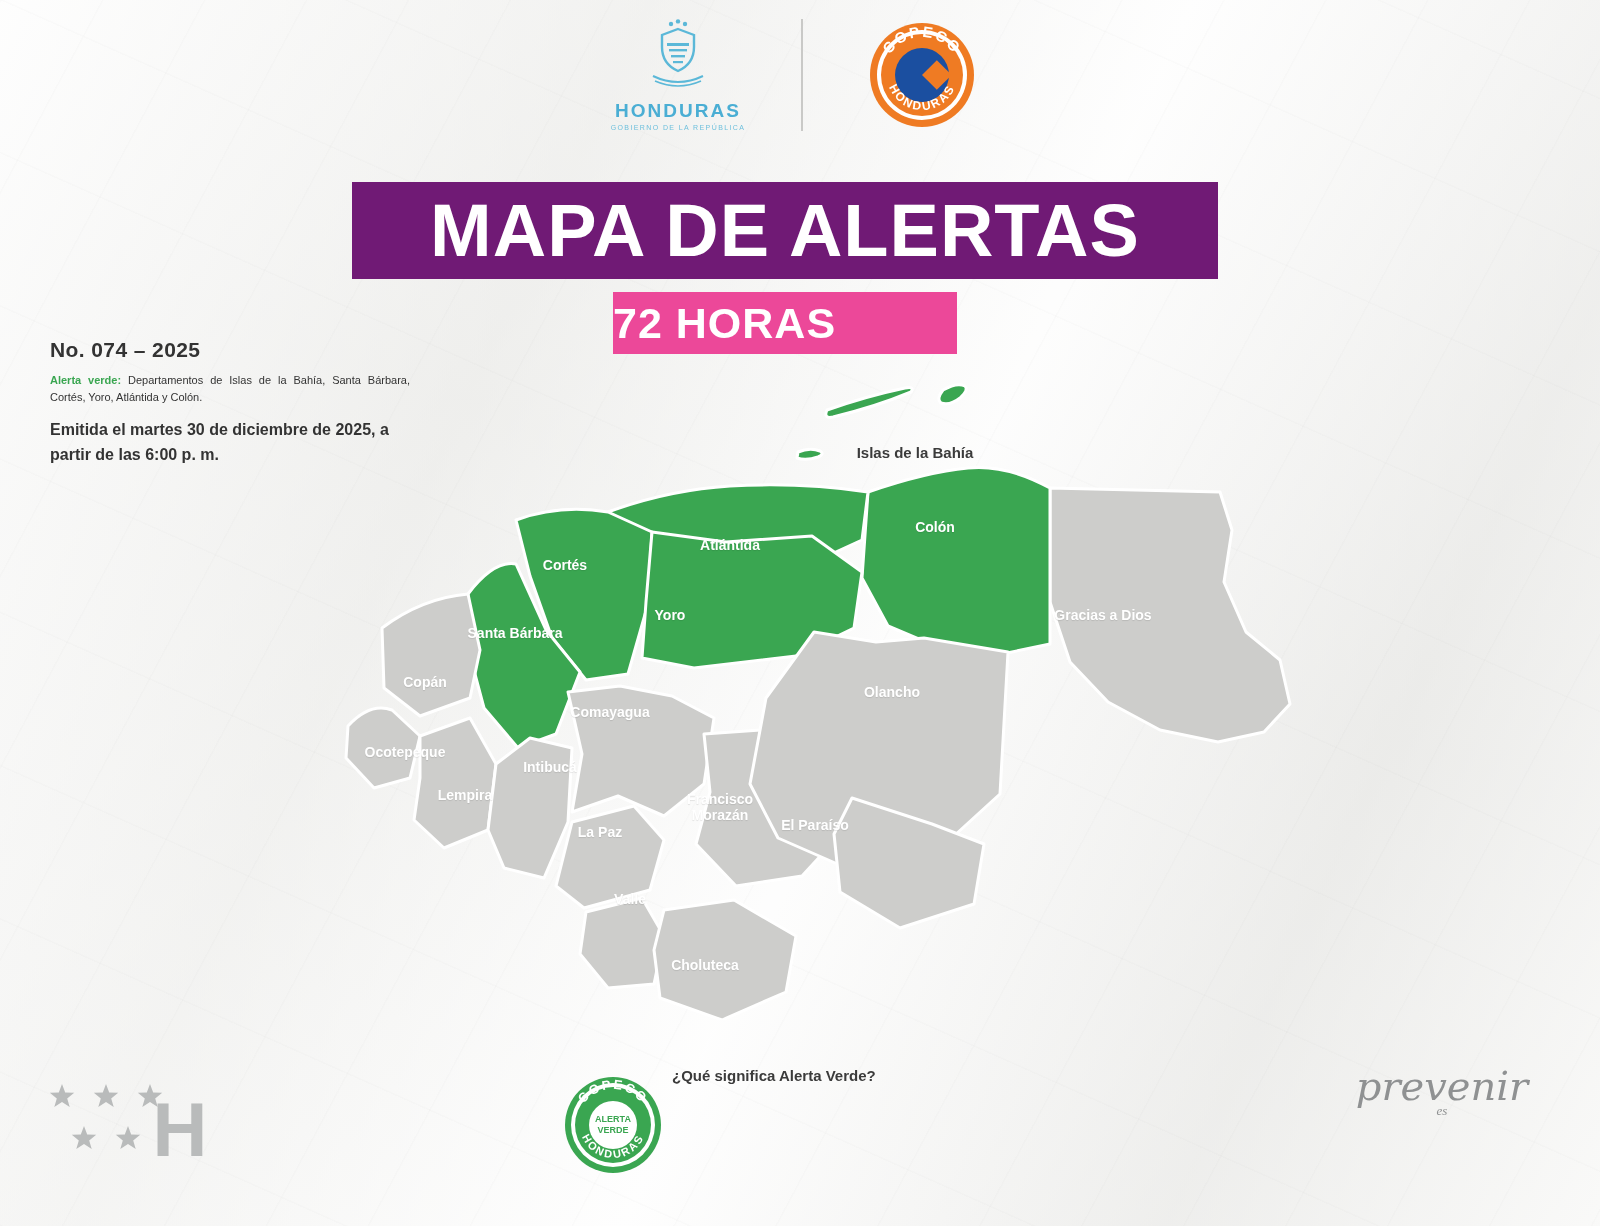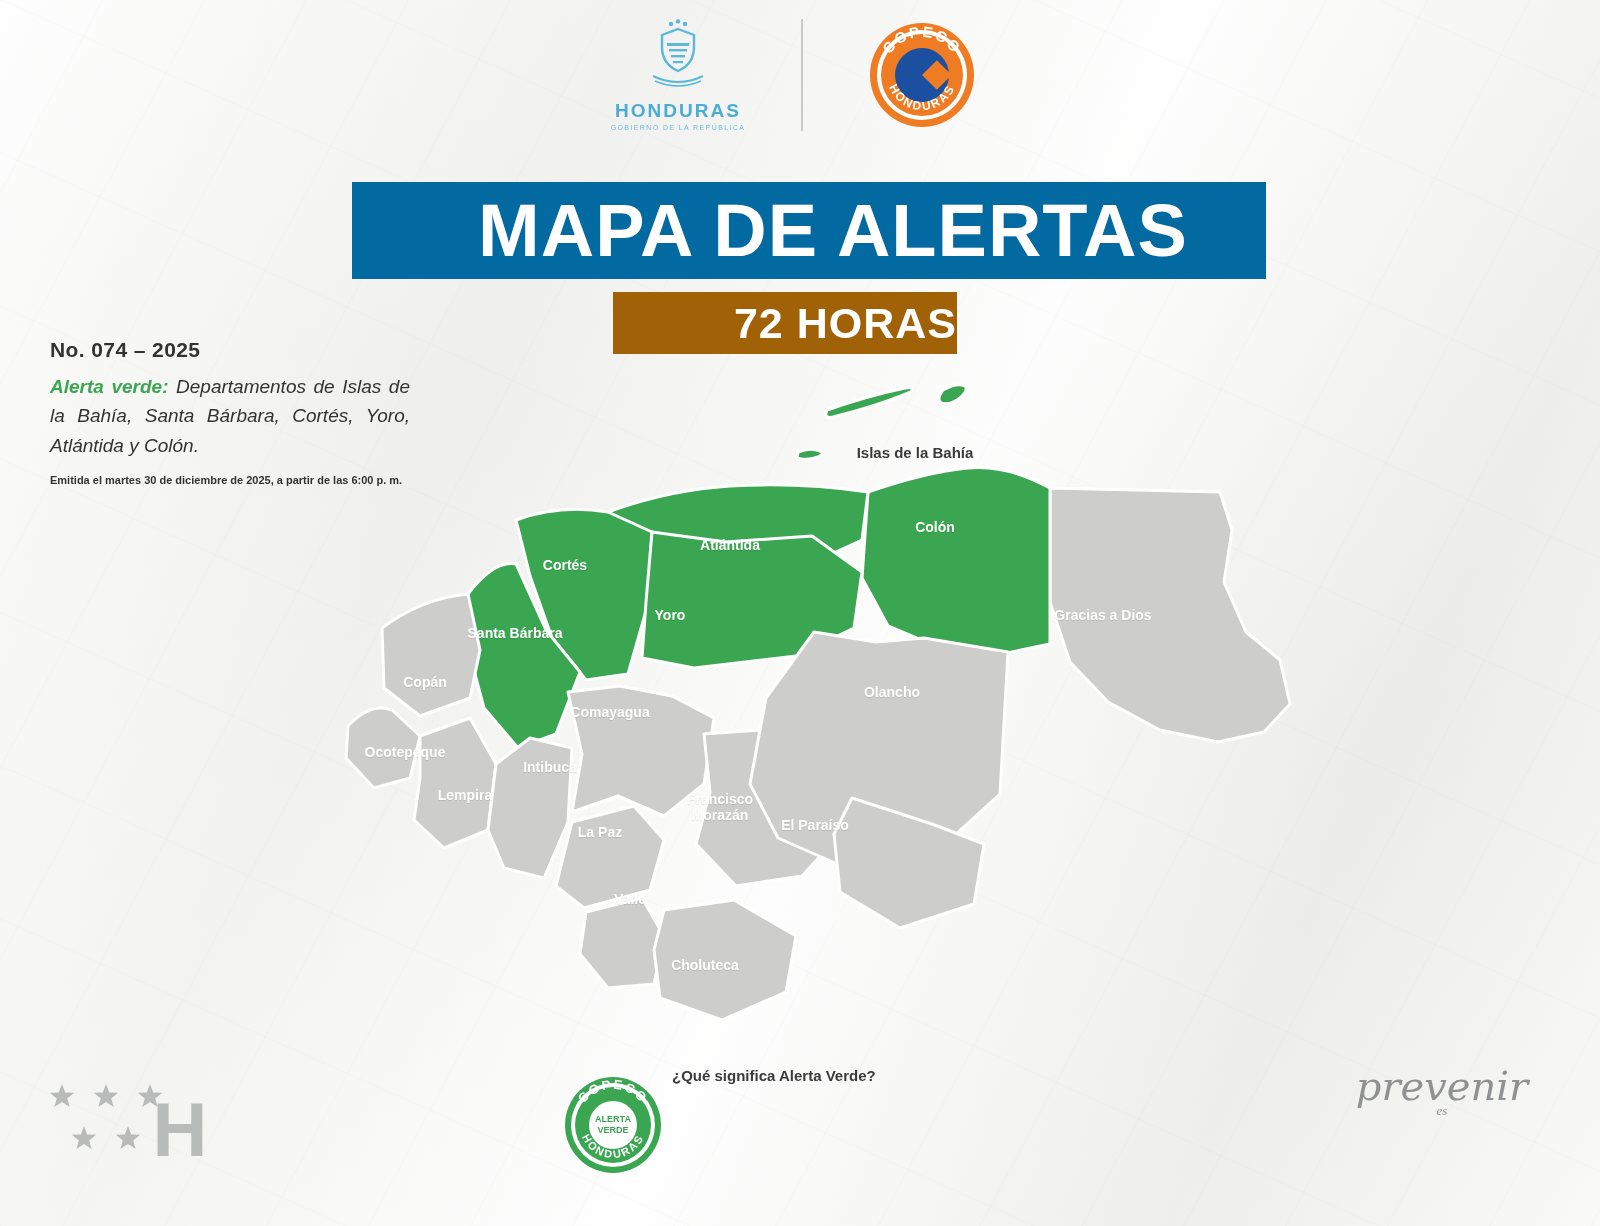--- a/index.html
+++ b/index.html
@@ -87,43 +87,42 @@
     position: relative;
   }
 
   
   .title-band {
     position: absolute;
     top: 182px;
     left: 352px;
     width: 866px;
     height: 97px;
-    background: #0369a1;
+    background: #701a75;
     display: flex;
     align-items: center;
     justify-content: center;
-    padding-left: 48px;
   }
   .title-band span {
     font-size: 74px;
     font-weight: bold;
     color: #ffffff;
     letter-spacing: 1px;
     line-height: 1;
   }
   .subtitle-band {
     position: absolute;
     top: 292px;
     left: 613px;
     width: 344px;
     height: 62px;
-    background: #a16207;
+    background: #ec4899;
     display: flex;
     align-items: center;
-    justify-content: flex-end;
+    justify-content: flex-start;
   }
   .subtitle-band span {
     font-size: 43px;
     font-weight: bold;
     color: #ffffff;
     letter-spacing: 1px;
     line-height: 1;
   }
 
   
@@ -134,32 +133,31 @@
     width: 360px;
   }
   .info-number {
     font-size: 21px;
     font-weight: bold;
     color: #333;
     letter-spacing: 0.4px;
     margin-bottom: 10px;
   }
   .info-body {
-    font-size: 19px;
+    font-size: 11px;
     line-height: 1.55;
     color: #333;
     text-align: justify;
-    font-style: italic;
   }
   .info-body .green-lead {
     color: #3aa651;
     font-weight: bold;
   }
   .info-issued {
-    font-size: 11px;
+    font-size: 16px;
     line-height: 1.55;
     font-weight: bold;
     color: #333;
     margin-top: 12px;
   }
 
   
   .map-wrap {
     position: absolute;
     top: 360px;

